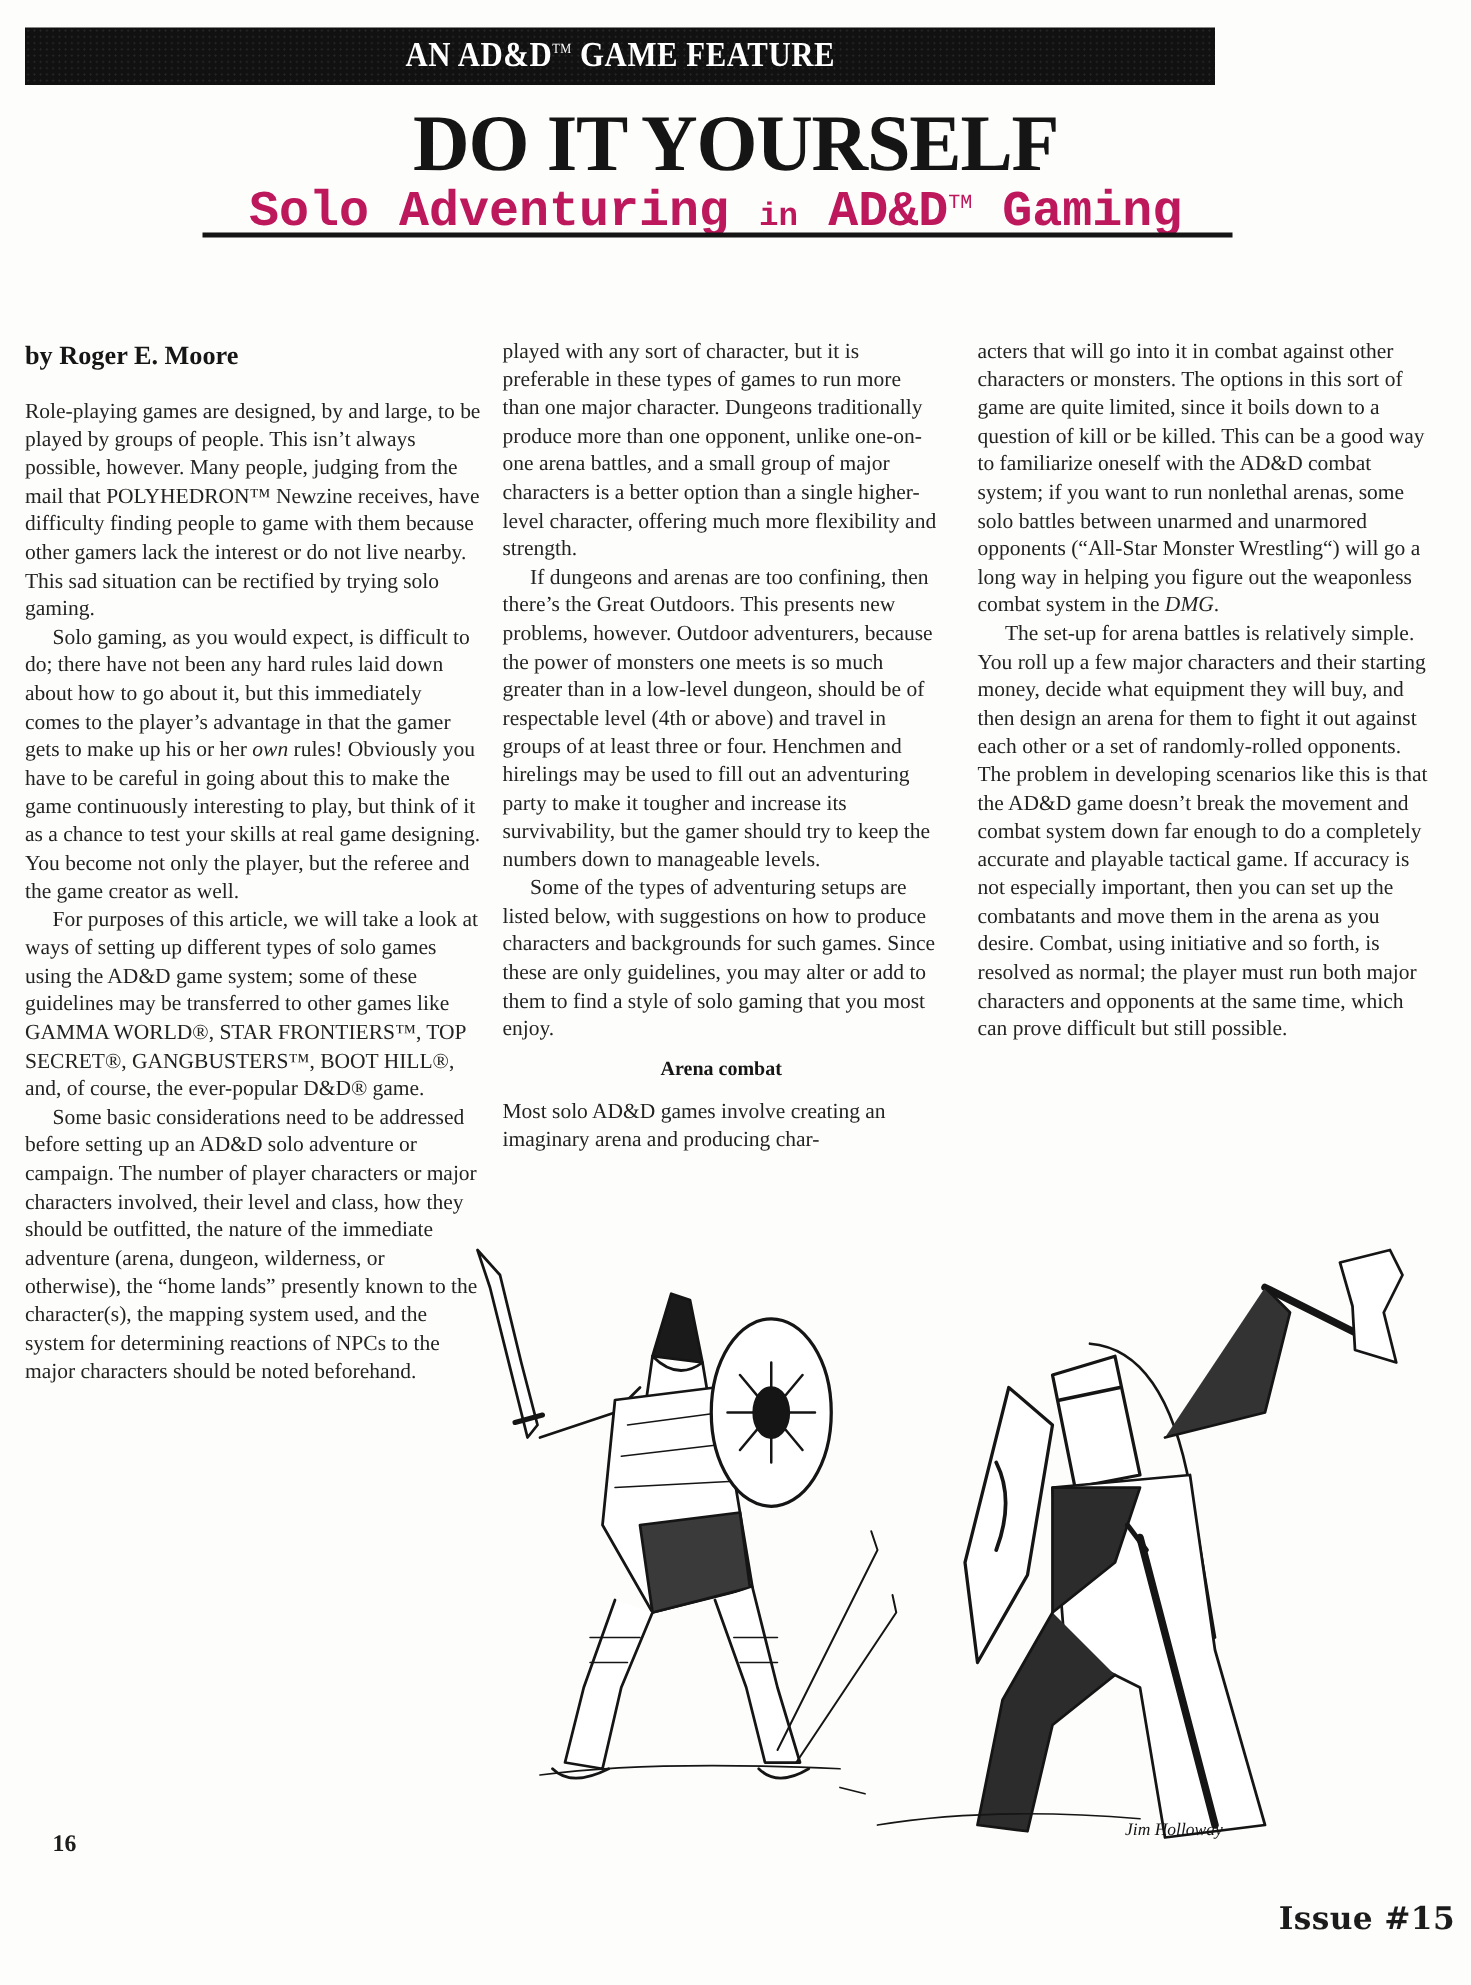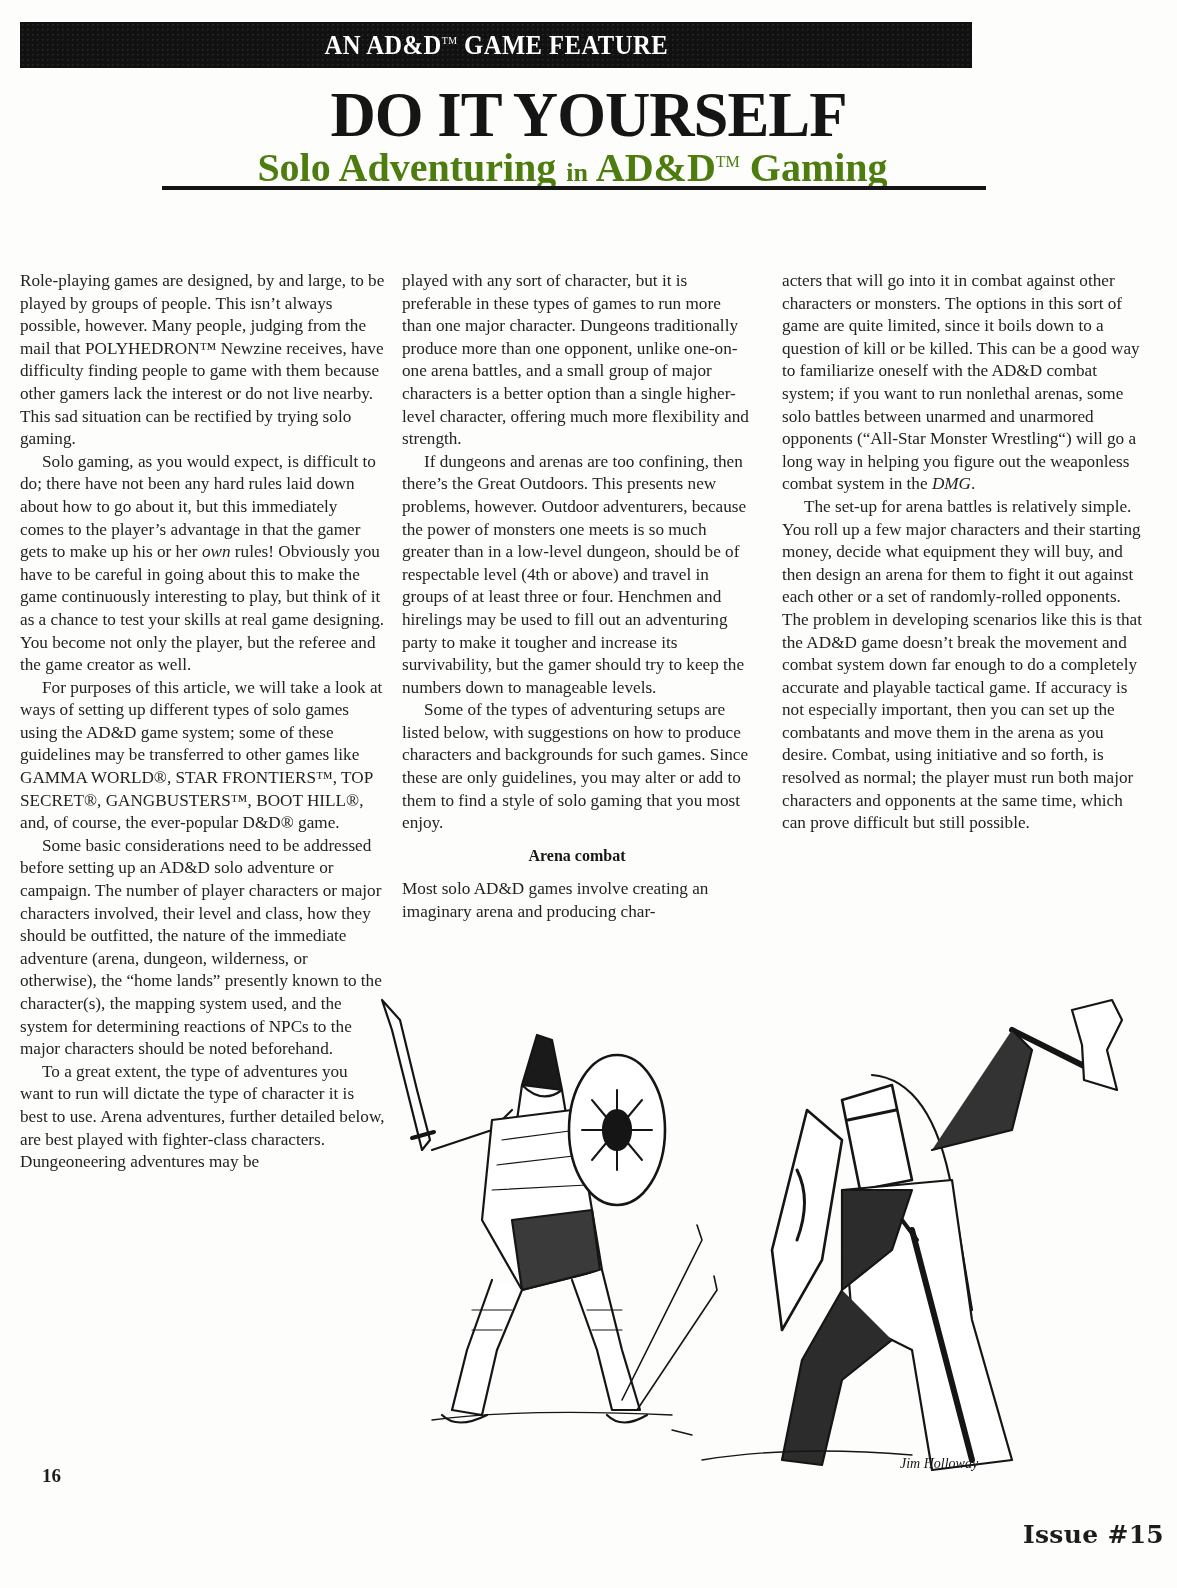--- a/index.html
+++ b/index.html
@@ -20,22 +20,22 @@
     .banner-text sup, .subtitle sup { font-size: 0.4em; vertical-align: super; font-weight: normal; }
 
     .title {
       position: absolute; left: 0; right: 0; top: 80px; text-align: center;
       font-family: "Liberation Serif", serif; font-weight: bold; font-size: 64px;
       line-height: 70px; letter-spacing: -1px; color: #151515;
       transform: scaleX(0.98);
     }
     .subtitle {
       position: absolute; left: 160px; width: 825px; top: 138px; text-align: center;
-      font-family: Liberation Serif, serif; font-weight: bold; font-size: 40px;
-      line-height: 48px; color: #4d7c0f;
+      font-family: Liberation Mono, monospace; font-weight: bold; font-size: 40px;
+      line-height: 48px; color: #be185d;
     }
     .subtitle .small { font-size: 26px; }
     .title-rule {
       position: absolute; left: 162px; width: 824px; top: 186px; height: 4px; background: #151515;
     }
 
     .col {
       position: absolute; top: 270px; width: 365px;
       font-size: 17.2px; line-height: 22.6px; color: #232323;
     }
@@ -71,25 +71,25 @@
 
 <div class="banner">
   <div class="banner-text"><span>AN AD&amp;D</span><sup>TM</sup><span> GAME FEATURE</span></div>
 </div>
 
 <h1 class="title">DO IT YOURSELF</h1>
 <h2 class="subtitle"><span>Solo Adventuring </span><span class="small">in</span><span> AD&amp;D</span><sup>TM</sup><span> Gaming</span></h2>
 <div class="title-rule"></div>
 
 <div class="col col1">
+  <div class="byline">by Roger E. Moore</div>
   <p>Role-playing games are designed, by and large, to be played by groups of people. This isn’t always possible, however. Many people, judging from the mail that POLYHEDRON™ Newzine receives, have difficulty finding people to game with them because other gamers lack the interest or do not live nearby. This sad situation can be rectified by trying solo gaming.</p>
   <p class="indent"><span>Solo gaming, as you would expect, is difficult to do; there have not been any hard rules laid down about how to go about it, but this immediately comes to the player’s advantage in that the gamer gets to make up his or her </span><em>own</em><span> rules! Obviously you have to be careful in going about this to make the game continuously interesting to play, but think of it as a chance to test your skills at real game designing. You become not only the player, but the referee and the game creator as well.</span></p>
   <p class="indent">For purposes of this article, we will take a look at ways of setting up different types of solo games using the AD&amp;D game system; some of these guidelines may be transferred to other games like GAMMA WORLD®, STAR FRONTIERS™, TOP SECRET®, GANGBUSTERS™, BOOT HILL®, and, of course, the ever-popular D&amp;D® game.</p>
   <p class="indent">Some basic considerations need to be addressed before setting up an AD&amp;D solo adventure or campaign. The number of player characters or major characters involved, their level and class, how they should be outfitted, the nature of the immediate adventure (arena, dungeon, wilderness, or otherwise), the “home lands” presently known to the character(s), the mapping system used, and the system for determining reactions of NPCs to the major characters should be noted beforehand.</p>
-  <p class="indent">To a great extent, the type of adventures you want to run will dictate the type of character it is best to use. Arena adventures, further detailed below, are best played with fighter-class characters. Dungeoneering adventures may be</p>
 </div>
 
 <div class="col col2">
   <p>played with any sort of character, but it is preferable in these types of games to run more than one major character. Dungeons traditionally produce more than one opponent, unlike one-on-one arena battles, and a small group of major characters is a better option than a single higher-level character, offering much more flexibility and strength.</p>
   <p class="indent">If dungeons and arenas are too confining, then there’s the Great Outdoors. This presents new problems, however. Outdoor adventurers, because the power of monsters one meets is so much greater than in a low-level dungeon, should be of respectable level (4th or above) and travel in groups of at least three or four. Henchmen and hirelings may be used to fill out an adventuring party to make it tougher and increase its survivability, but the gamer should try to keep the numbers down to manageable levels.</p>
   <p class="indent">Some of the types of adventuring setups are listed below, with suggestions on how to produce characters and backgrounds for such games. Since these are only guidelines, you may alter or add to them to find a style of solo gaming that you most enjoy.</p>
   <div class="section-heading">Arena combat</div>
   <p>Most solo AD&amp;D games involve creating an imaginary arena and producing char-</p>
 </div>
 

